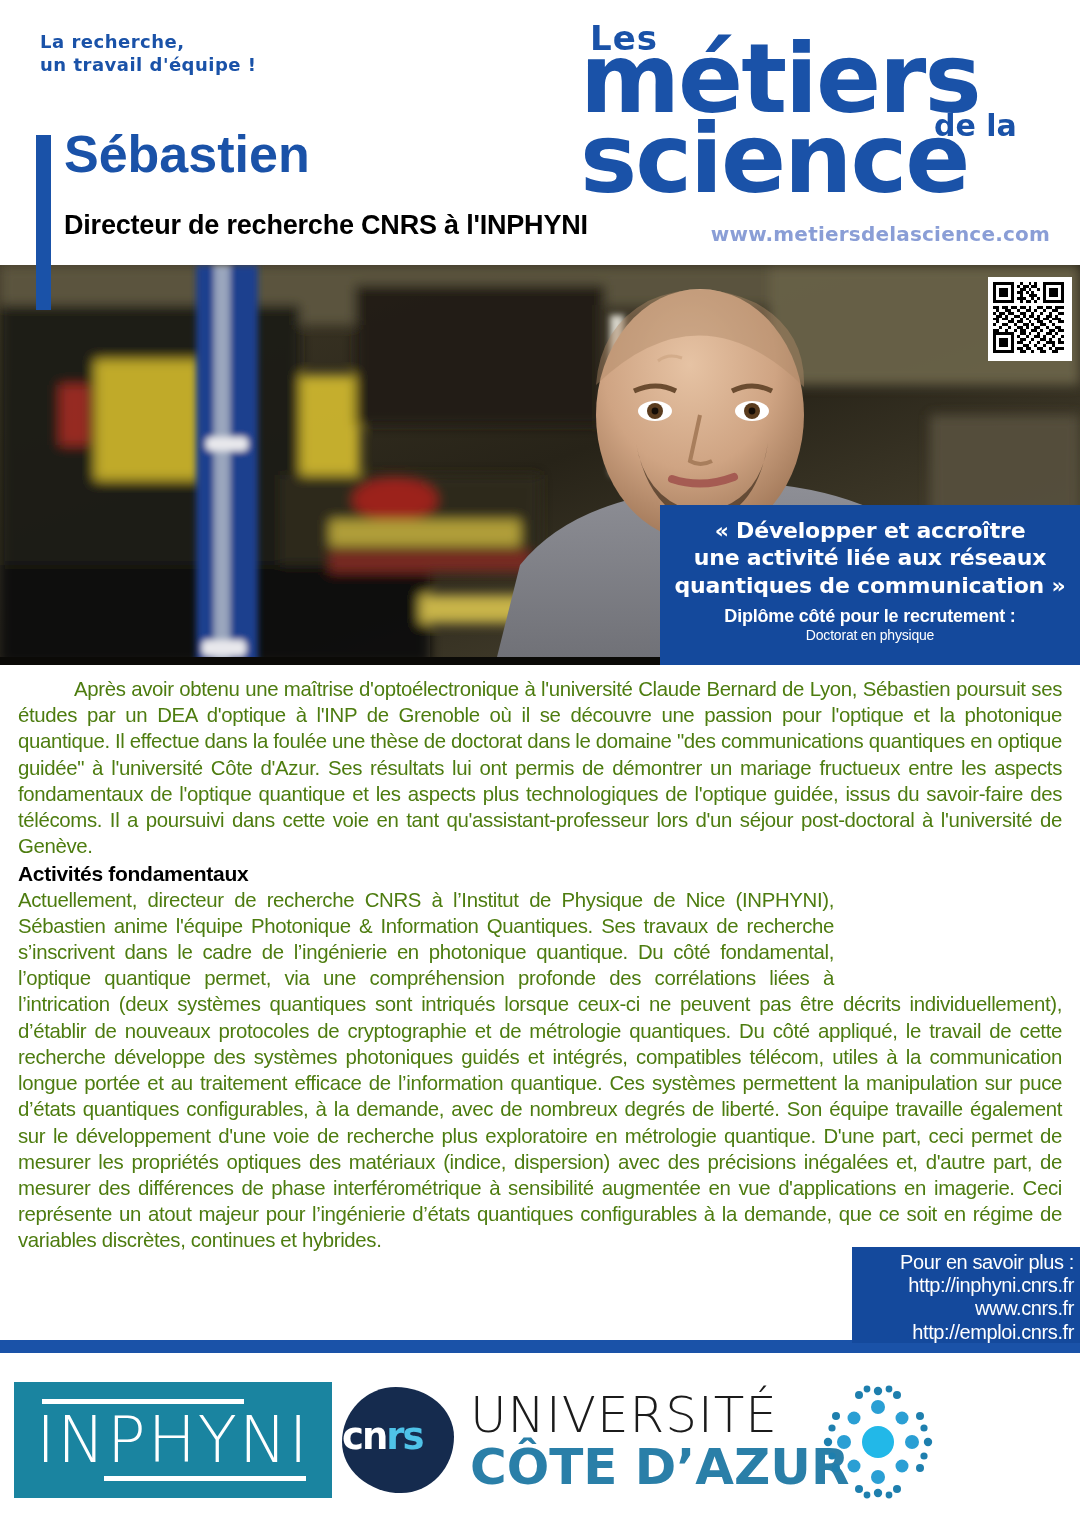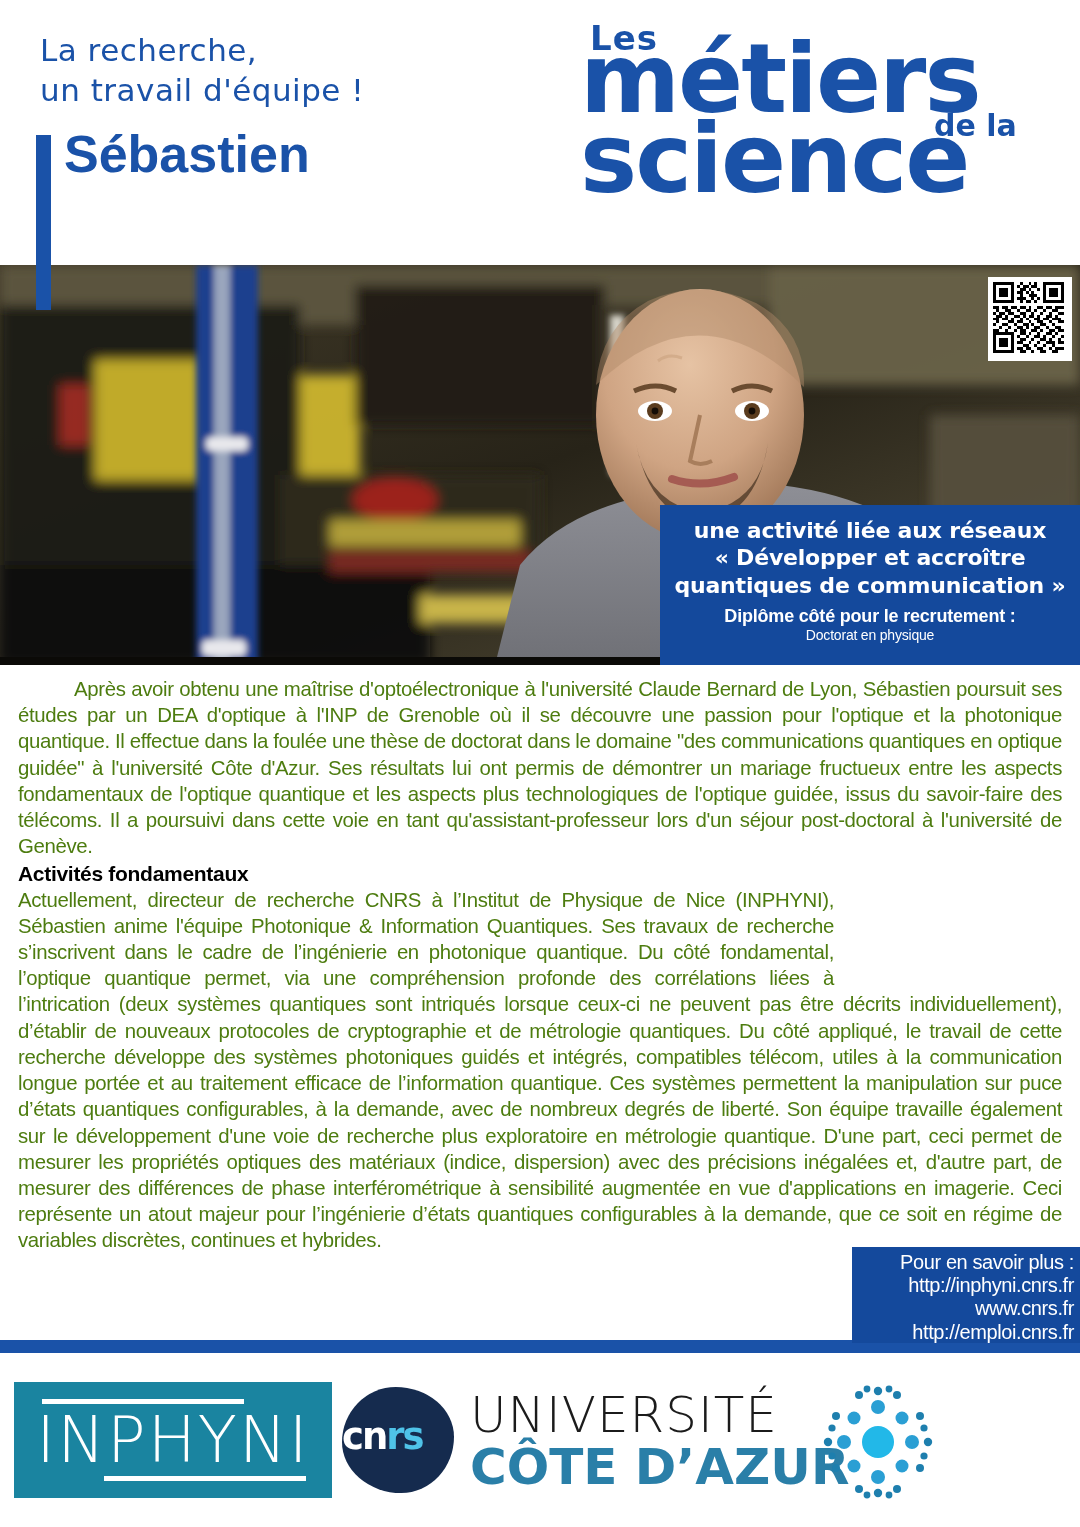--- a/index.html
+++ b/index.html
@@ -10,22 +10,22 @@
     position:relative;
     overflow:hidden;
   }
 
   
   .header{ position:absolute; left:0; top:0; width:1080px; height:265px; background:#fff; }
 
   .tagline{
     position:absolute; left:40px; top:30px;
     color:#1a52a8;
-    font-weight:normal;
-    font-size:31px;
+    font-weight:bold;
+    font-size:18px;
     line-height:1.30;
     letter-spacing:0.5px;
     font-family:"DejaVu Sans", sans-serif;
   }
 
   .blue-bar-vert{
     position:absolute; left:36px; top:135px;
     width:15px; height:175px;
     background:#1a52a8;
     z-index:6;
@@ -224,31 +224,33 @@
 <body>
 
 <div class="header">
 
   <div class="tagline">
     <div>La recherche,</div>
     <div>un travail d'équipe !</div>
   </div>
 
   <div class="person-name">Sébastien</div>
+  <div class="person-role">Directeur de recherche CNRS à l'INPHYNI</div>
 
   <div class="brand">
     <svg width="470" height="200" viewBox="0 0 470 200">
       <g fill="#1a52a8" font-family="DejaVu Sans, sans-serif" font-weight="bold">
         <text x="8" y="36" font-size="34" letter-spacing="1">Les</text>
         <text x="-2" y="98" font-size="96" letter-spacing="-2">métiers</text>
         <text x="352" y="122" font-size="30" letter-spacing="0">de la</text>
         <text x="-2" y="178" font-size="96" letter-spacing="-2">science</text>
       </g>
     </svg>
   </div>
+  <div class="brand-url">www.metiersdelascience.com</div>
 </div>
 
 <div class="blue-bar-vert"></div>
 
 <div class="photo">
   <svg class="bg" width="1080" height="400" viewBox="0 0 1080 400" preserveAspectRatio="none">
     <defs>
       <linearGradient id="labbg" x1="0" y1="0" x2="1" y2="1">
         <stop offset="0%" stop-color="#3a3426"></stop>
         <stop offset="45%" stop-color="#2a2619"></stop>
@@ -465,22 +467,22 @@
         <i style="grid-area:23/22/24/25"></i>
       <i style="grid-area:24/10/25/12"></i>
         <i style="grid-area:24/14/25/15"></i>
         <i style="grid-area:24/17/25/19"></i>
         <i style="grid-area:24/21/25/23"></i>
     </div>
   </div>
 </div>
 
 <div class="quote-box">
+  <div class="quote-line">« Développer et accroître</div>
   <div class="quote-line">une activité liée aux réseaux</div>
-  <div class="quote-line">« Développer et accroître</div>
   <div class="quote-line">quantiques de communication »</div>
   <div class="diploma-label">Diplôme côté pour le recrutement :</div>
   <div class="diploma-value">Doctorat en physique</div>
 </div>
 
 <div class="content">
   <div class="para first">Après avoir obtenu une maîtrise d'optoélectronique à l'université Claude Bernard de Lyon, Sébastien poursuit ses études par un DEA d'optique à l'INP de Grenoble où il se découvre une passion pour l'optique et la photonique quantique. Il effectue dans la foulée une thèse de doctorat dans le domaine "des communications quantiques en optique guidée" à l'université Côte d'Azur. Ses résultats lui ont permis de démontrer un mariage fructueux entre les aspects fondamentaux de l'optique quantique et les aspects plus technologiques de l'optique guidée, issus du savoir-faire des télécoms. Il a poursuivi dans cette voie en tant qu'assistant-professeur lors d'un séjour post-doctoral à l'université de Genève.</div>
   <div class="section-head">Activités fondamentaux</div>
   <div class="para second">
     <span class="float-spacer"></span>

